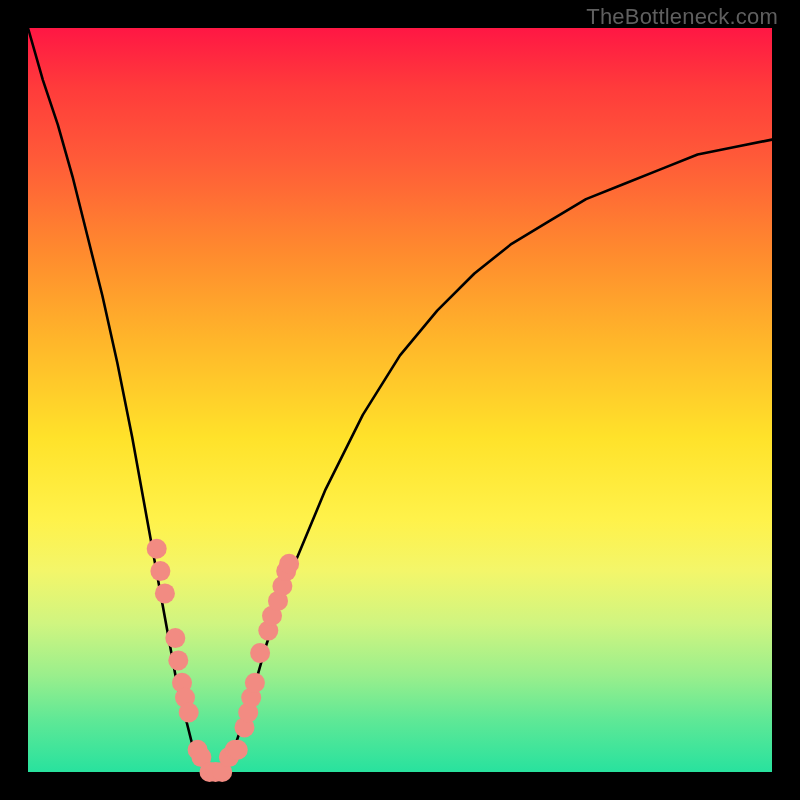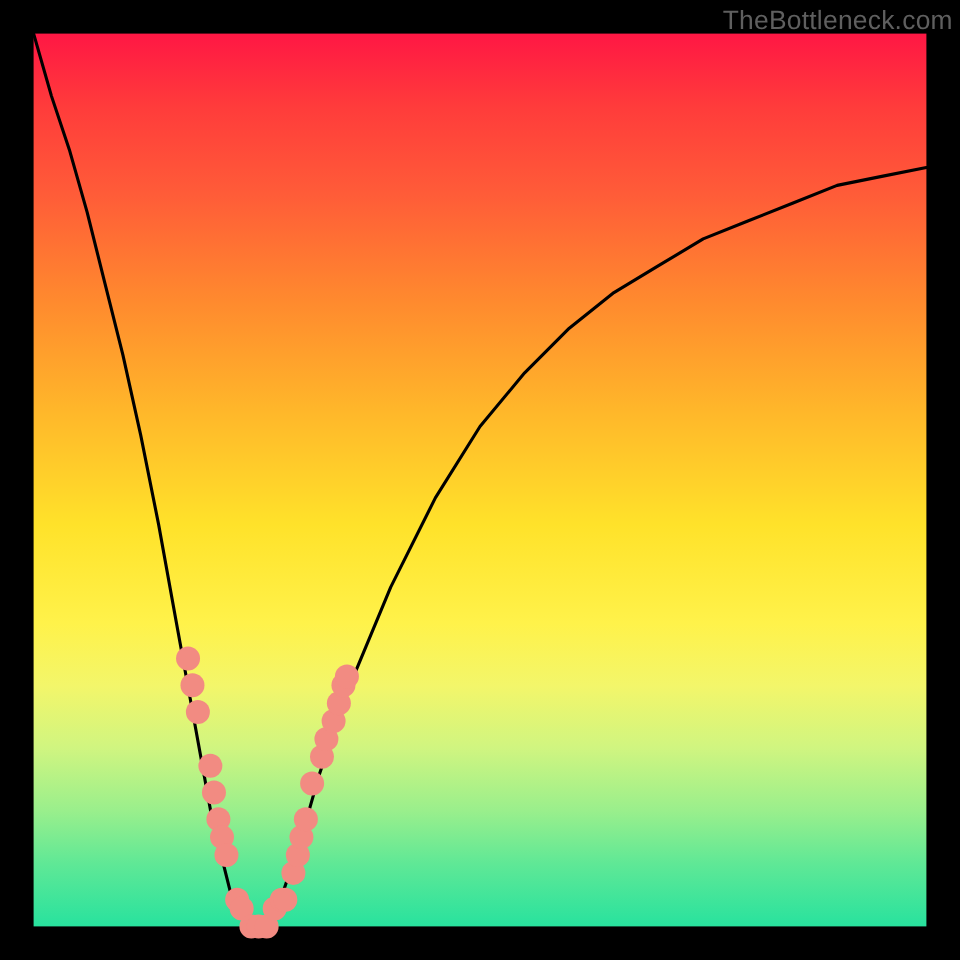--- a/index.html
+++ b/index.html
@@ -37,21 +37,21 @@
       #f3f66a 73%,
       #d0f580 80%,
       #9aef8c 87%,
       #5fe896 93%,
       #28e29e 100%
     );
   }
   .watermark {
     position: absolute;
     top: 4px;
-    right: 6px;
+    right: 22px;
     color: #5f5f5f;
     font-size: 22px;
     font-weight: 500;
     letter-spacing: 0.2px;
     user-select: none;
   }
   svg.overlay {
     position: absolute;
     top: 28px;
     left: 28px;

